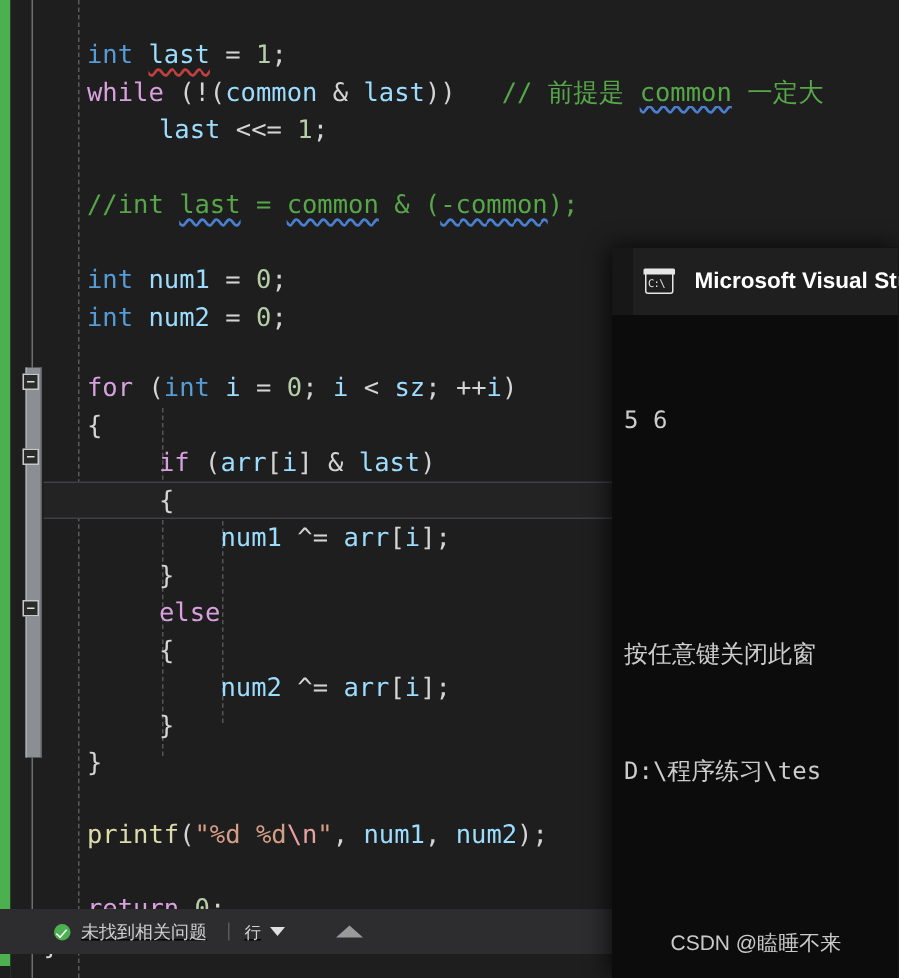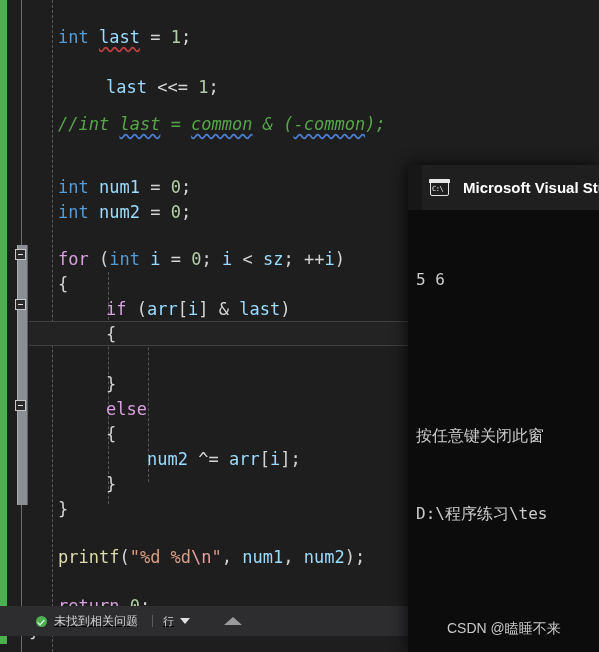--- a/index.html
+++ b/index.html
@@ -301,37 +301,39 @@
 
   <div class="indent-guide" style="left:108px; top:272px; height:232px;"></div>
   <div class="indent-guide" style="left:148px; top:322px; height:160px;"></div>
 
   <div class="line-highlight" style="top:321px;"></div>
 
   <div class="code-area">
 
     <div class="line" style="top:25px;"><span class="kw">int</span> <span class="var sq-red">last</span> <span class="punc">=</span> <span class="num">1</span><span class="punc">;</span></div>
 
+    <div class="line" style="top:50px;"><span class="kwctl">while</span> <span class="punc">(!(</span><span class="var">common</span> <span class="punc">&amp;</span> <span class="var">last</span><span class="punc">))</span>   <span class="cmt">// 前提是 </span><span class="cmt sq-blue">common</span><span class="cmt"> 一定大</span></div>
 
     <div class="line" style="top:75px; left:106px;"><span class="var">last</span> <span class="punc">&lt;&lt;=</span> <span class="num">1</span><span class="punc">;</span></div>
 
-    <div class="line" style="top:112px;font-style:italic;"><span class="cmt">//</span><span class="cmt">int </span><span class="cmt sq-blue">last</span><span class="cmt"> = </span><span class="cmt sq-blue">common</span><span class="cmt"> &amp; (</span><span class="cmt sq-blue">-common</span><span class="cmt">);</span></div>
+    <div class="line" style="top:125px;"><span class="cmt">//</span><span class="cmt">int </span><span class="cmt sq-blue">last</span><span class="cmt"> = </span><span class="cmt sq-blue">common</span><span class="cmt"> &amp; (</span><span class="cmt sq-blue">-common</span><span class="cmt">);</span></div>
 
     <div class="line" style="top:175px;"><span class="kw">int</span> <span class="var">num1</span> <span class="punc">=</span> <span class="num">0</span><span class="punc">;</span></div>
 
     <div class="line" style="top:200px;"><span class="kw">int</span> <span class="var">num2</span> <span class="punc">=</span> <span class="num">0</span><span class="punc">;</span></div>
 
     <div class="line" style="top:247px;"><span class="kwctl">for</span> <span class="punc">(</span><span class="kw">int</span> <span class="var">i</span> <span class="punc">=</span> <span class="num">0</span><span class="punc">;</span> <span class="var">i</span> <span class="punc">&lt;</span> <span class="var">sz</span><span class="punc">;</span> <span class="punc">++</span><span class="var">i</span><span class="punc">)</span></div>
 
     <div class="line" style="top:272px;"><span class="punc">{</span></div>
 
     <div class="line" style="top:297px; left:106px;"><span class="kwctl">if</span> <span class="punc">(</span><span class="var">arr</span><span class="punc">[</span><span class="var">i</span><span class="punc">]</span> <span class="punc">&amp;</span> <span class="var">last</span><span class="punc">)</span></div>
 
     <div class="line" style="top:322px; left:106px;"><span class="punc">{</span></div>
 
+    <div class="line" style="top:347px; left:147px;"><span class="var">num1</span> <span class="punc">^=</span> <span class="var">arr</span><span class="punc">[</span><span class="var">i</span><span class="punc">];</span></div>
 
     <div class="line" style="top:372px; left:106px;"><span class="punc">}</span></div>
 
     <div class="line" style="top:397px; left:106px;"><span class="kwctl">else</span></div>
 
     <div class="line" style="top:422px; left:106px;"><span class="punc">{</span></div>
 
     <div class="line" style="top:447px; left:147px;"><span class="var">num2</span> <span class="punc">^=</span> <span class="var">arr</span><span class="punc">[</span><span class="var">i</span><span class="punc">];</span></div>
 
     <div class="line" style="top:472px; left:106px;"><span class="punc">}</span></div>

